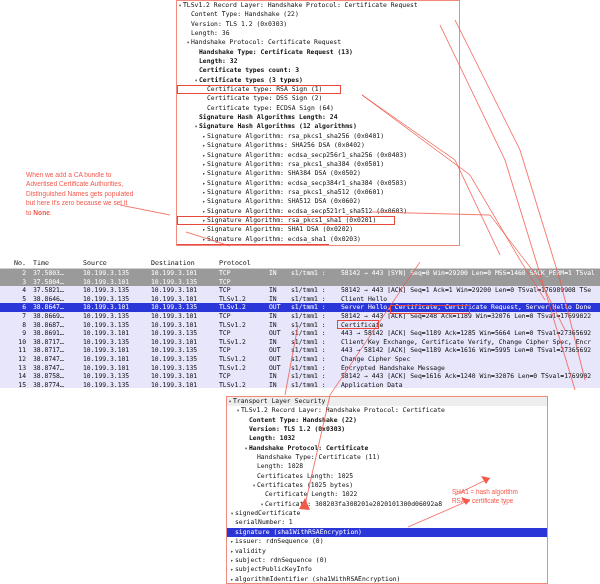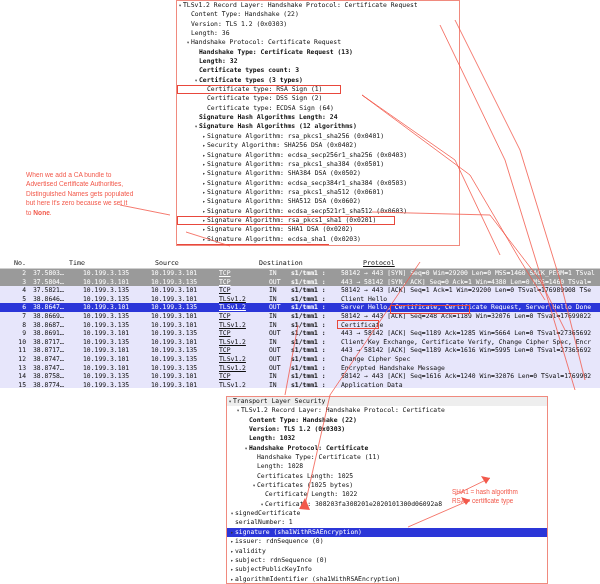--- a/index.html
+++ b/index.html
@@ -52,40 +52,39 @@
 
   
   #pkt-list{
     position:absolute;left:0px;top:258px;width:600px;height:130px;
     background:#ffffff;overflow:hidden;
   }
   #pkt-head{
     display:flex;height:10px;line-height:10px;
     font-size:6.6px;color:#111;background:#ffffff;
     border-bottom:1px solid #cfcfcf;
-    gap:36px;
   }
   #pkt-head div{padding-left:3px;box-sizing:border-box;}
   .c-no{width:30px;text-align:right;padding-right:4px !important;}
   .c-time{width:50px;}
   .c-src{width:68px;}
   .c-dst{width:68px;}
-  .c-proto{width:50px;text-decoration:underline;}
+  .c-proto{width:50px;}
   .c-info{flex:1;overflow:hidden;}
   .prow{
     display:flex;height:8.6px;line-height:8.6px;font-size:6.4px;
     white-space:nowrap;
   }
   .prow div{padding-left:3px;box-sizing:border-box;overflow:hidden;}
   .prow .c-no{text-align:right;padding-right:4px;}
   .r-gray{background:#9a9a9a;color:#ffffff;}
   .r-lav{background:#e7e6fb;color:#101010;}
   .r-sel{background:#2b36d8;color:#ffffff;}
   .info-dir{display:inline-block;width:22px;}
-  .info-if{display:inline-block;width:50px;font-weight:bold;}
+  .info-if{display:inline-block;width:50px;}
 
   
   #bot-tree{
     position:absolute;left:226px;top:396px;width:322px;height:188px;
     background:#ffffff;border:1px solid #f08a7e;box-sizing:border-box;
     overflow:hidden;
   }
   #bot-tree .trow{font-size:6.4px;}
   .brow-sel{background:#2b36d8;color:#ffffff;}
   .brow-top{background:#eeeeee;}
@@ -105,21 +104,21 @@
     <div class="trow ind2"><span class="arrow"></span><span class="tw">Handshake Type: Certificate Request (13)</span></div>
     <div class="trow ind2"><span class="arrow"></span><span class="tw">Length: 32</span></div>
     <div class="trow ind2"><span class="arrow"></span><span class="tw">Certificate types count: 3</span></div>
     <div class="trow ind2"><span class="arrow">▾</span><span class="tw">Certificate types (3 types)</span></div>
     <div class="trow ind3" style="outline: rgb(232, 72, 60) solid 1px; outline-offset: -1px; width: 139.6px;"><span class="arrow"></span><span class="tw">Certificate type: RSA Sign (1)</span></div>
     <div class="trow ind3"><span class="arrow"></span><span class="tw">Certificate type: DSS Sign (2)</span></div>
     <div class="trow ind3"><span class="arrow"></span><span class="tw">Certificate type: ECDSA Sign (64)</span></div>
     <div class="trow ind2"><span class="arrow"></span><span class="tw">Signature Hash Algorithms Length: 24</span></div>
     <div class="trow ind2"><span class="arrow">▾</span><span class="tw">Signature Hash Algorithms (12 algorithms)</span></div>
     <div class="trow ind3"><span class="arrow">▸</span><span class="tw">Signature Algorithm: rsa_pkcs1_sha256 (0x0401)</span></div>
-    <div class="trow ind3"><span class="arrow">▸</span><span class="tw">Security Algorithm: SHA256 DSA (0x0402)</span></div>
+    <div class="trow ind3"><span class="arrow">▸</span><span class="tw">Signature Algorithms: SHA256 DSA (0x0402)</span></div>
     <div class="trow ind3"><span class="arrow">▸</span><span class="tw">Signature Algorithm: ecdsa_secp256r1_sha256 (0x0403)</span></div>
     <div class="trow ind3"><span class="arrow">▸</span><span class="tw">Signature Algorithm: rsa_pkcs1_sha384 (0x0501)</span></div>
     <div class="trow ind3"><span class="arrow">▸</span><span class="tw">Signature Algorithm: SHA384 DSA (0x0502)</span></div>
     <div class="trow ind3"><span class="arrow">▸</span><span class="tw">Signature Algorithm: ecdsa_secp384r1_sha384 (0x0503)</span></div>
     <div class="trow ind3"><span class="arrow">▸</span><span class="tw">Signature Algorithm: rsa_pkcs1_sha512 (0x0601)</span></div>
     <div class="trow ind3"><span class="arrow">▸</span><span class="tw">Signature Algorithm: SHA512 DSA (0x0602)</span></div>
     <div class="trow ind3"><span class="arrow">▸</span><span class="tw">Signature Algorithm: ecdsa_secp521r1_sha512 (0x0603)</span></div>
     <div class="trow ind3" style="outline: rgb(232, 72, 60) solid 1px; outline-offset: -1px; width: 194.48px;"><span class="arrow">▸</span><span class="tw">Signature Algorithm: rsa_pkcs1_sha1 (0x0201)</span></div>
     <div class="trow ind3"><span class="arrow">▸</span><span class="tw">Signature Algorithm: SHA1 DSA (0x0202)</span></div>
     <div class="trow ind3"><span class="arrow">▸</span><span class="tw">Signature Algorithm: ecdsa_sha1 (0x0203)</span></div>
@@ -152,21 +151,20 @@
         <div class="c-dst">10.199.3.101</div>
         <div class="c-proto">TCP</div>
         <div class="c-info"><span class="info-dir">IN</span><span class="info-if">s1/tmm1 :</span><span>58142 → 443 [SYN] Seq=0 Win=29200 Len=0 MSS=1460 SACK_PERM=1 TSval</span></div>
       </div>
       <div class="prow r-gray">
         <div class="c-no">3</div>
         <div class="c-time">37.5804…</div>
         <div class="c-src">10.199.3.101</div>
         <div class="c-dst">10.199.3.135</div>
         <div class="c-proto">TCP</div>
-        <div class="c-info"><span class="info-dir">OUT</span><span class="info-if">s1/tmm1 :</span><span>443 → 58142 [SYN, ACK] Seq=0 Ack=1 Win=4380 Len=0 MSS=1460 TSval=</span></div>
       </div>
       <div class="prow r-lav">
         <div class="c-no">4</div>
         <div class="c-time">37.5821…</div>
         <div class="c-src">10.199.3.135</div>
         <div class="c-dst">10.199.3.101</div>
         <div class="c-proto">TCP</div>
         <div class="c-info"><span class="info-dir">IN</span><span class="info-if">s1/tmm1 :</span><span>58142 → 443 [ACK] Seq=1 Ack=1 Win=29200 Len=0 TSval=176989908 TSe</span></div>
       </div>
       <div class="prow r-lav">

